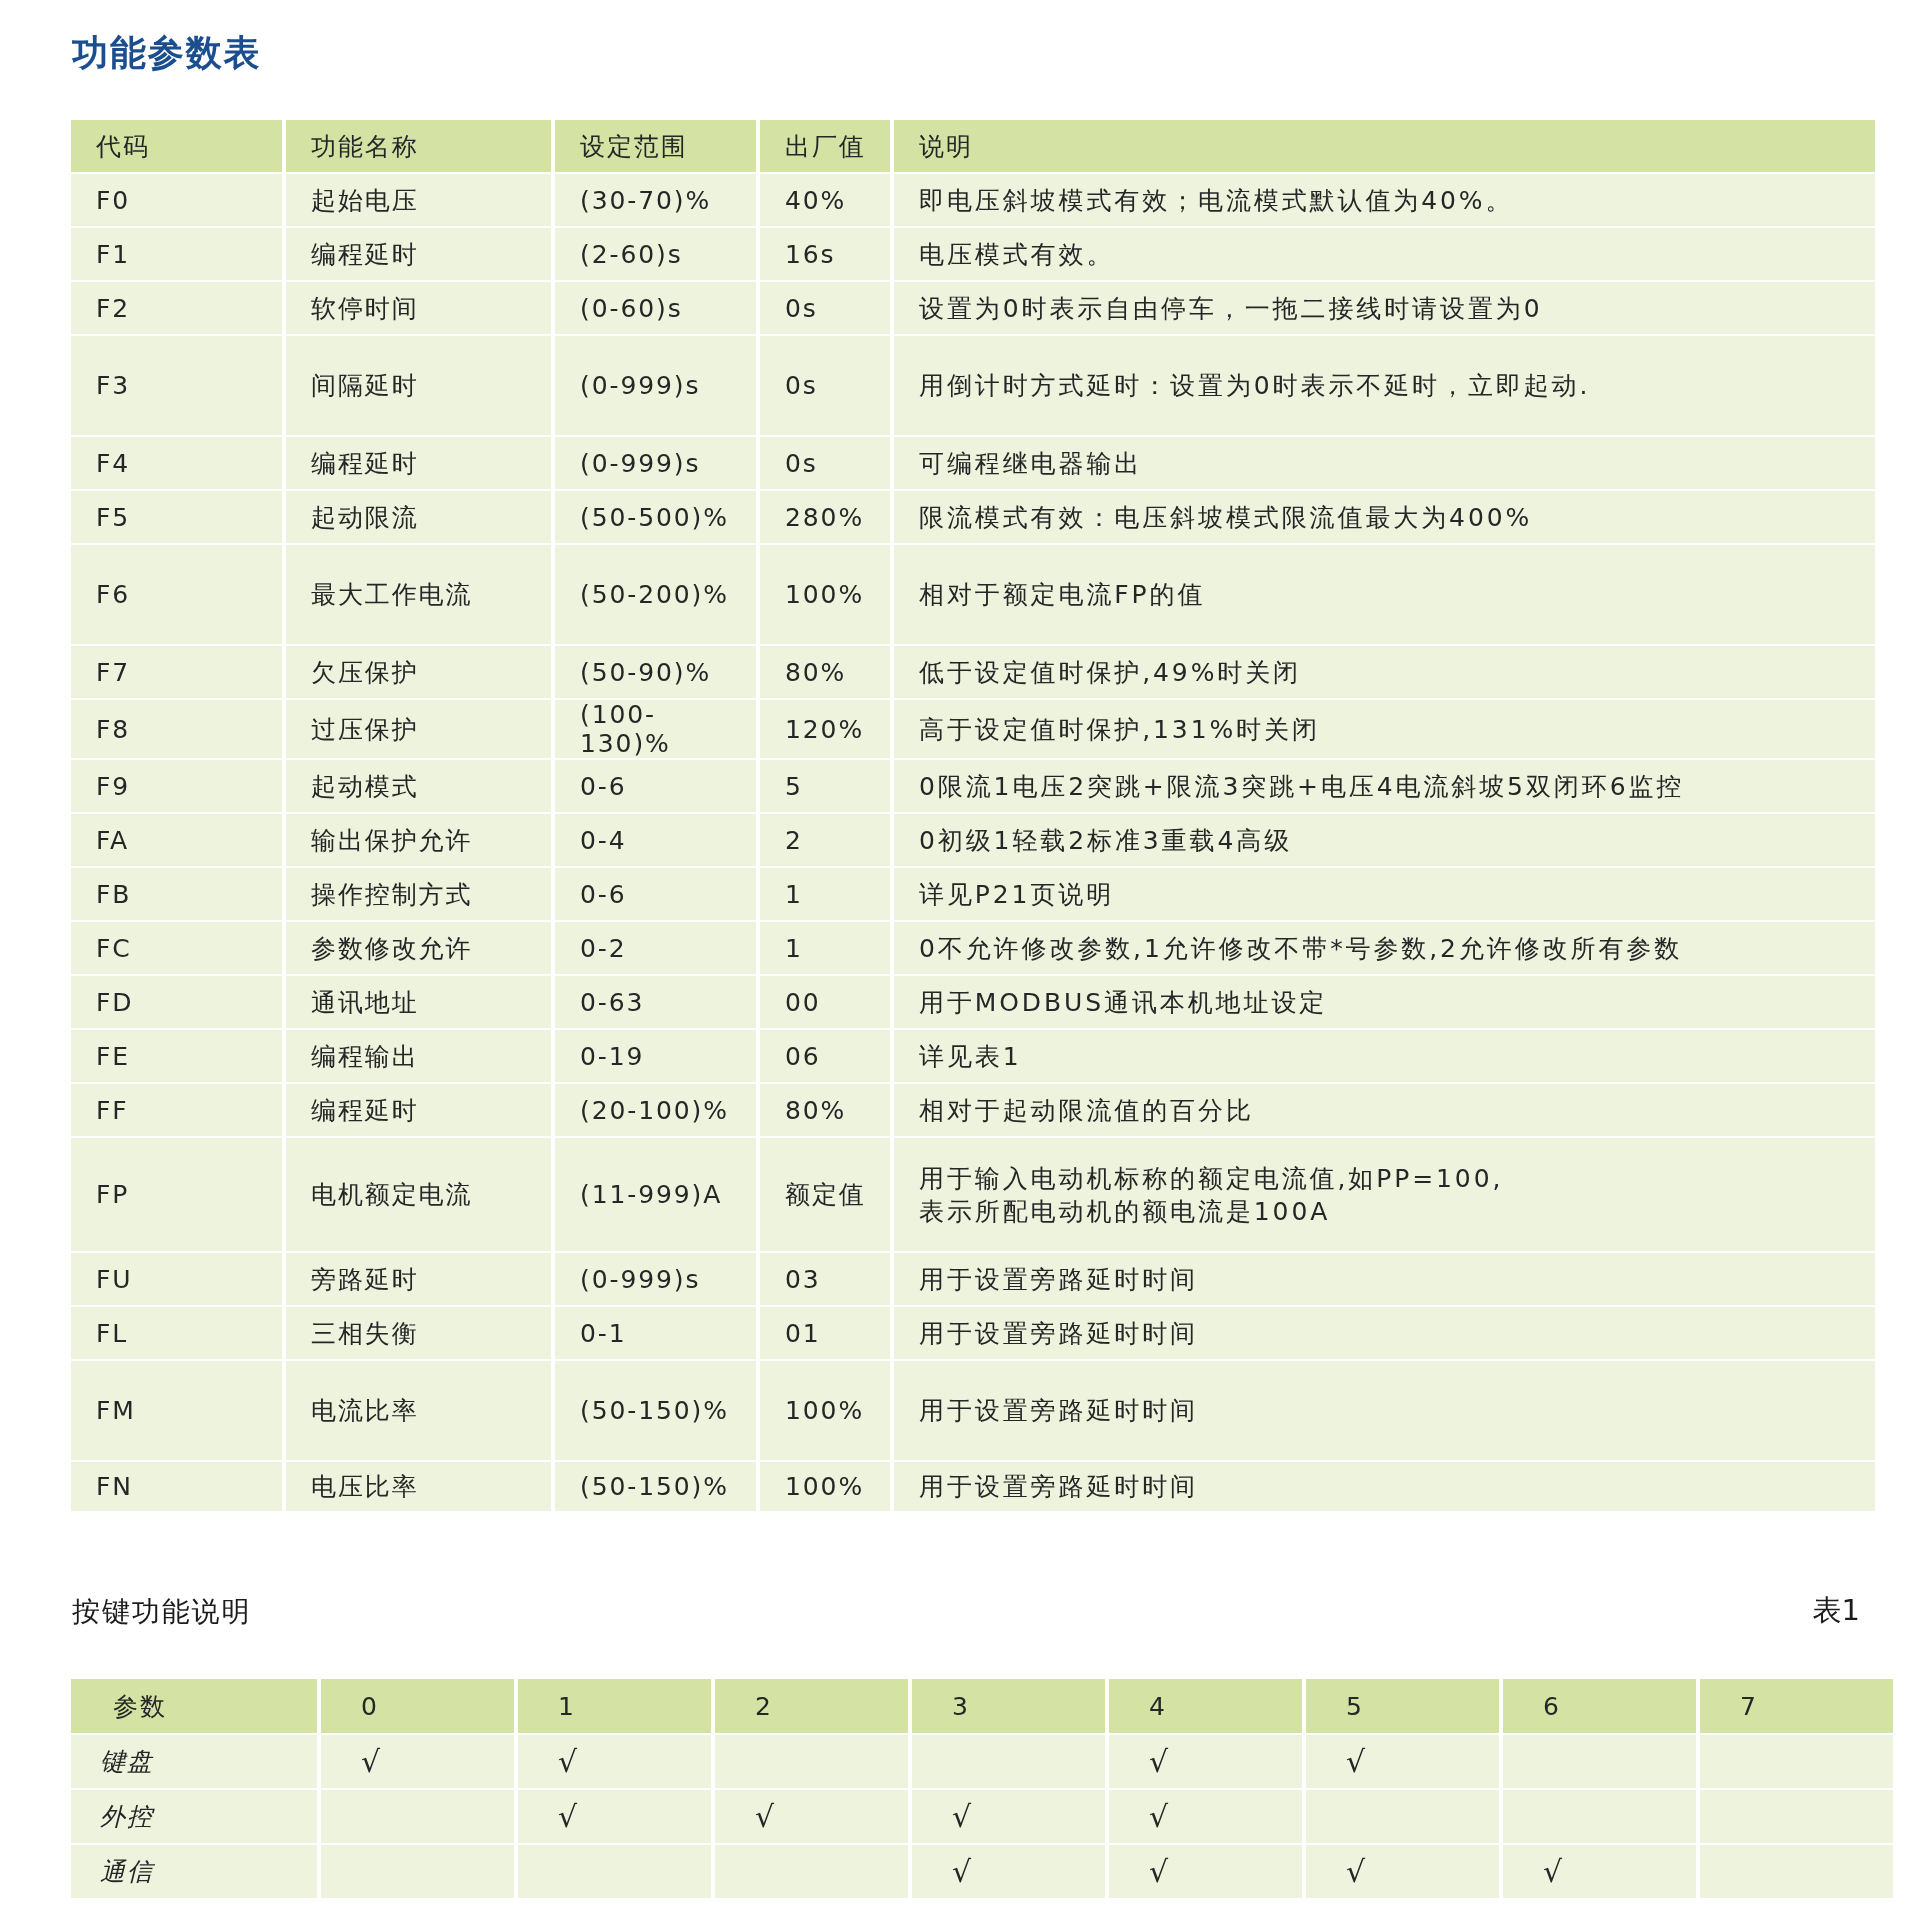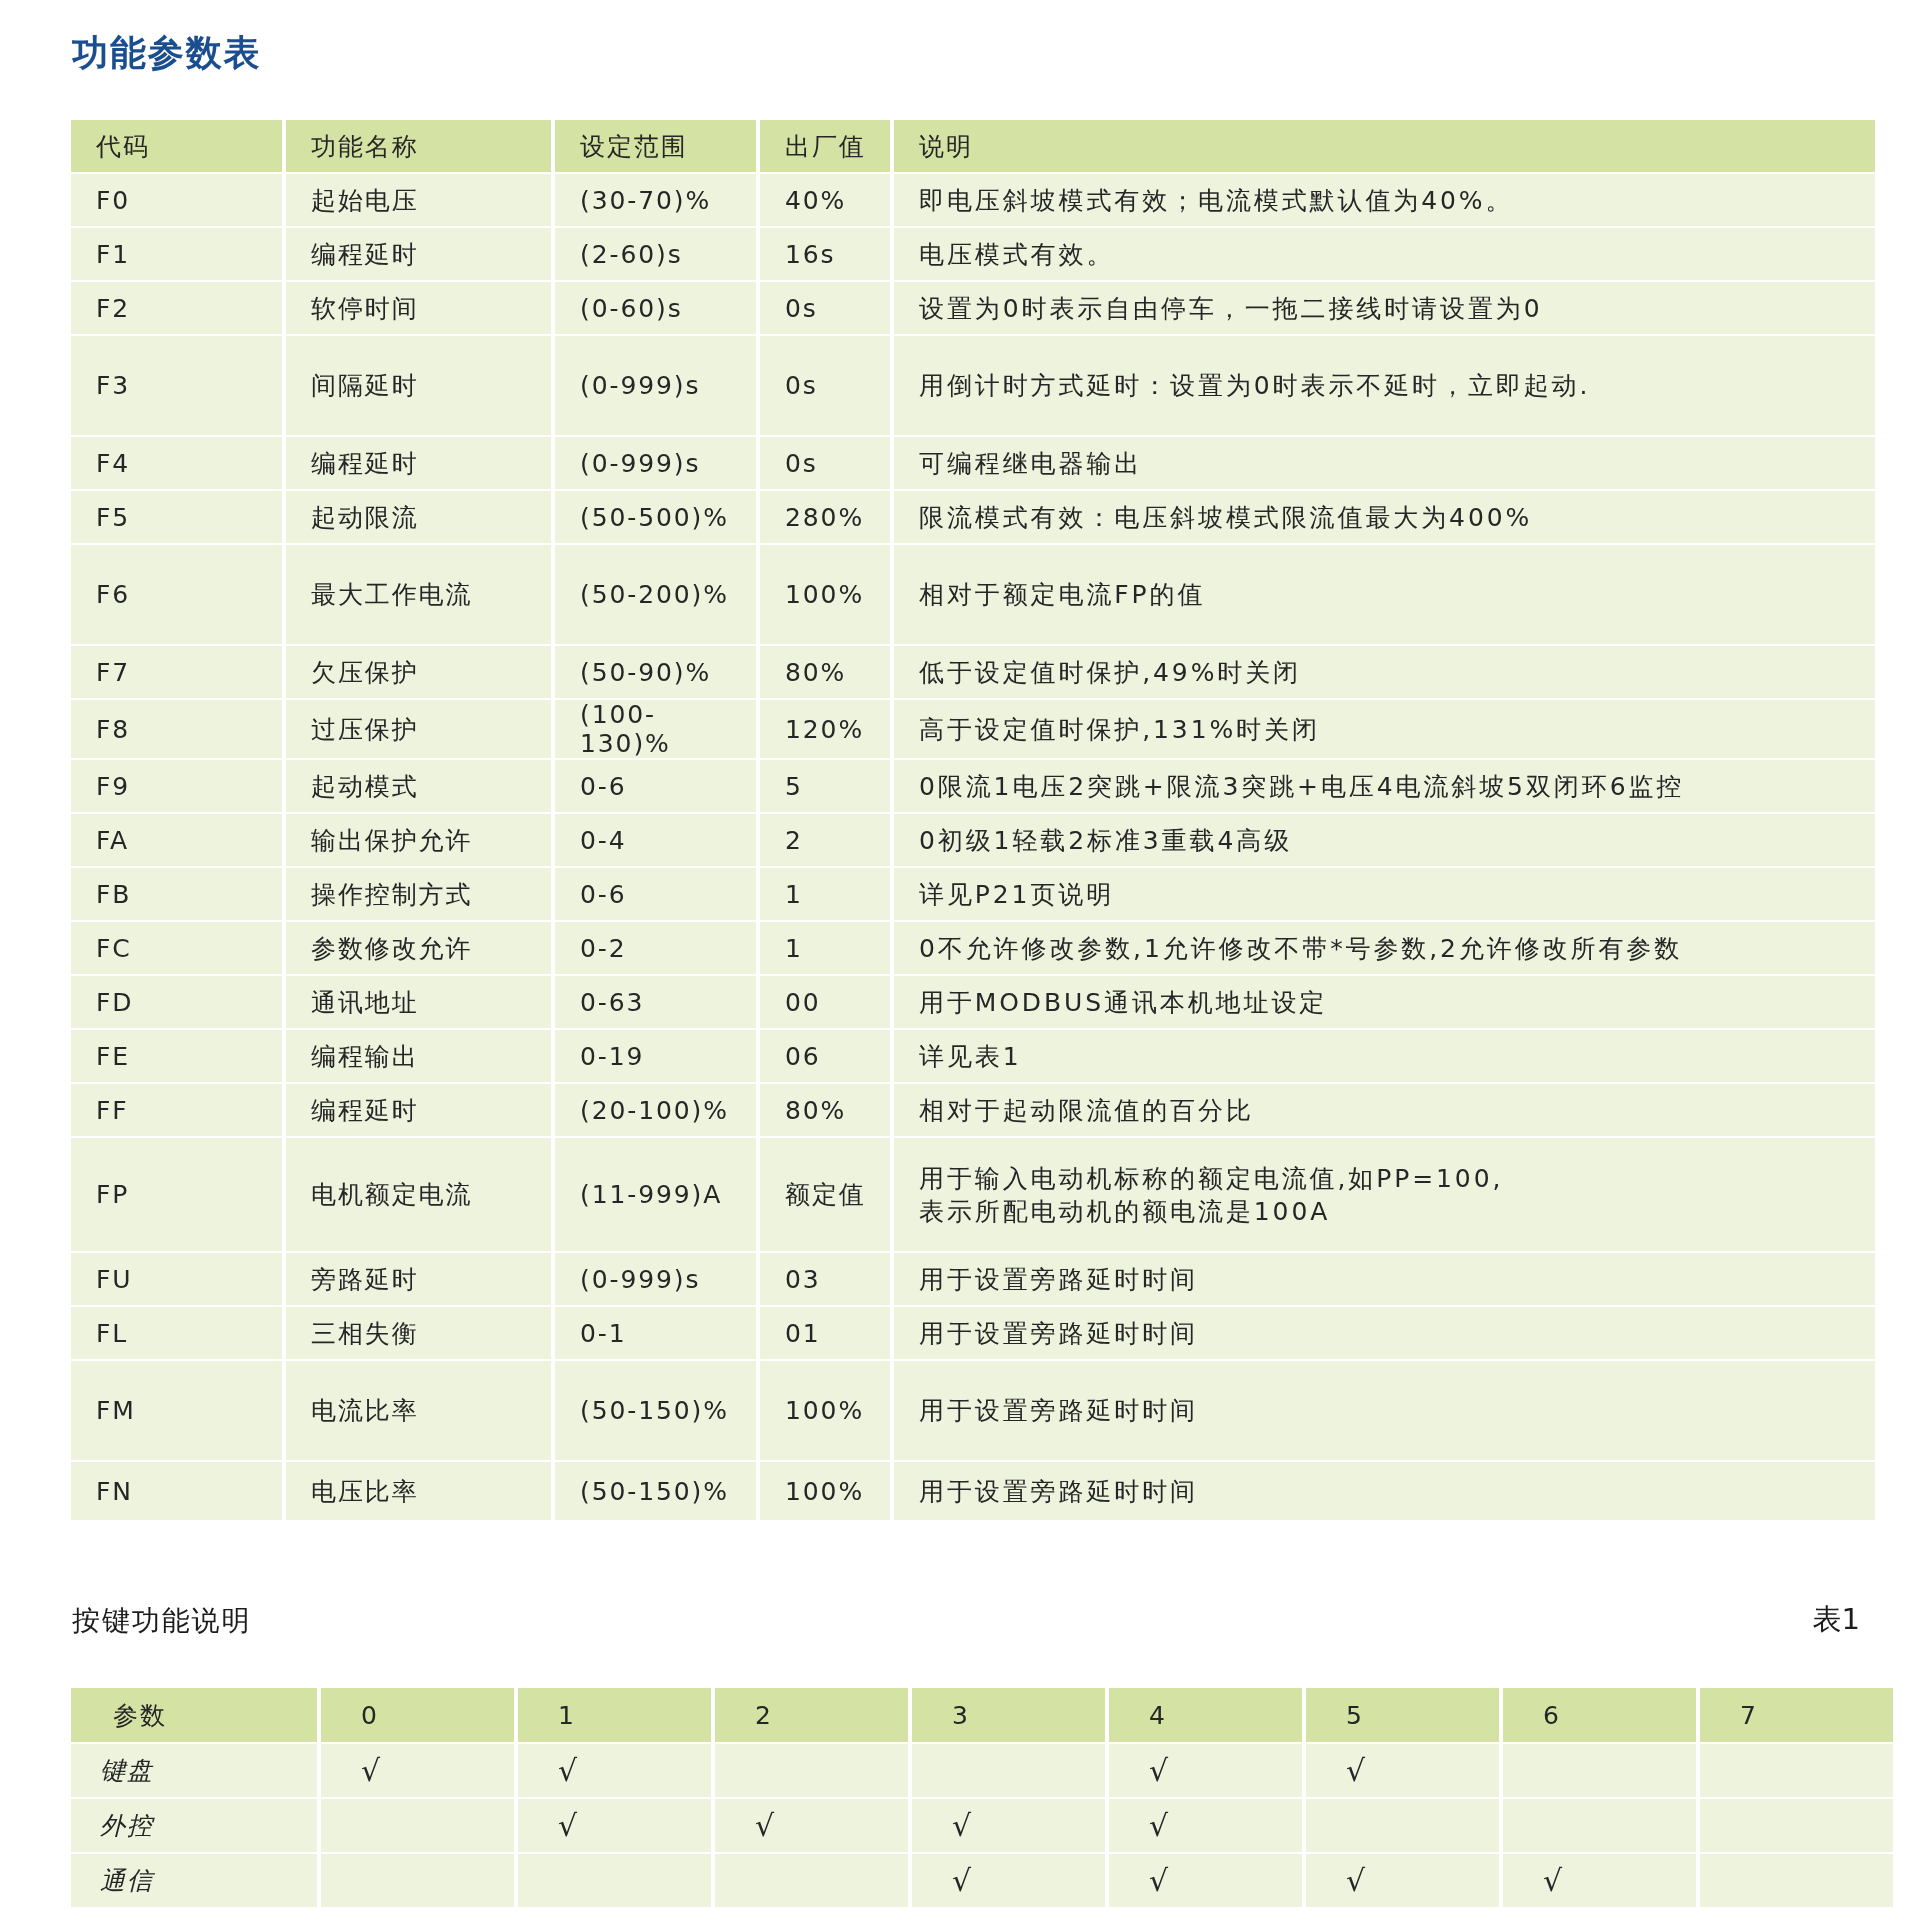--- a/index.html
+++ b/index.html
@@ -38,21 +38,21 @@
     background:#d4e2a4;
     height:52px;
   }
   tbody td{
     background:#eef3de;
   }
   td.desc{white-space:pre-line;letter-spacing:2.9px;}
   tr.h1 td{height:52px;}
   tr.h2 td{height:99px;}
   tr.h3 td{height:113px;}
-  tr.h4 td{height:58px;}
+  tr.h4 td{height:49px;}
   .section-bar{
     width:1788px;
     margin:78px 0 0 72px;
     display:flex;
     justify-content:space-between;
     align-items:flex-end;
   }
   .section-title{font-size:28px;color:#1c1c1c;letter-spacing:1.9px;}
   .table-label{font-size:29px;color:#1c1c1c;}
   .key-table{margin-top:46px;}

